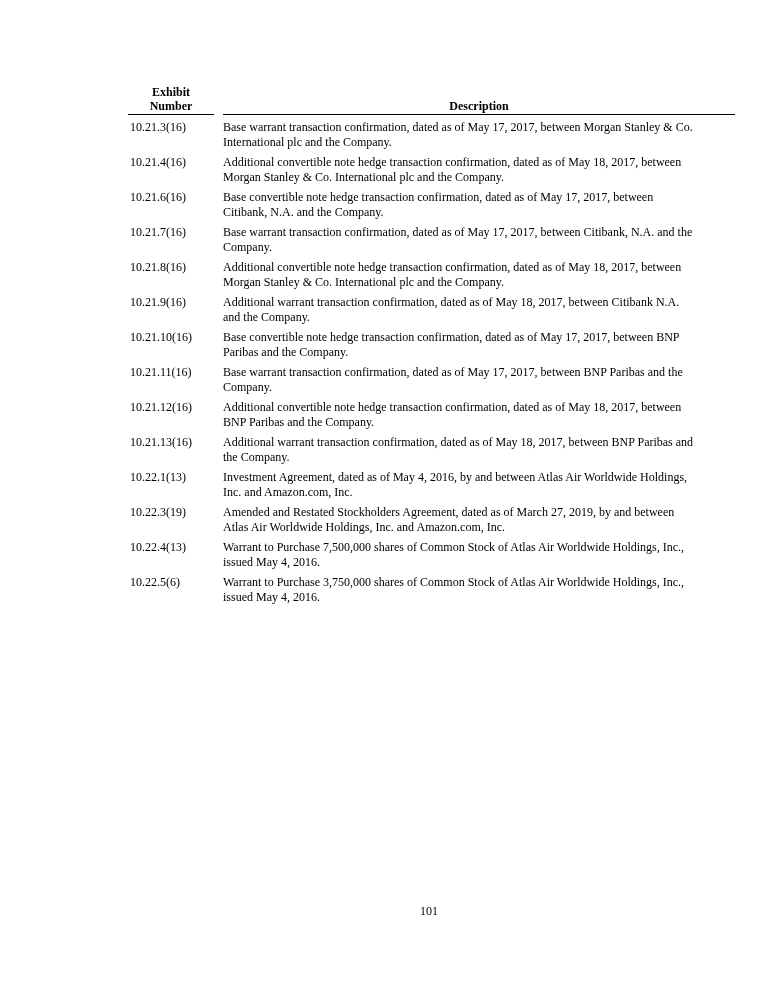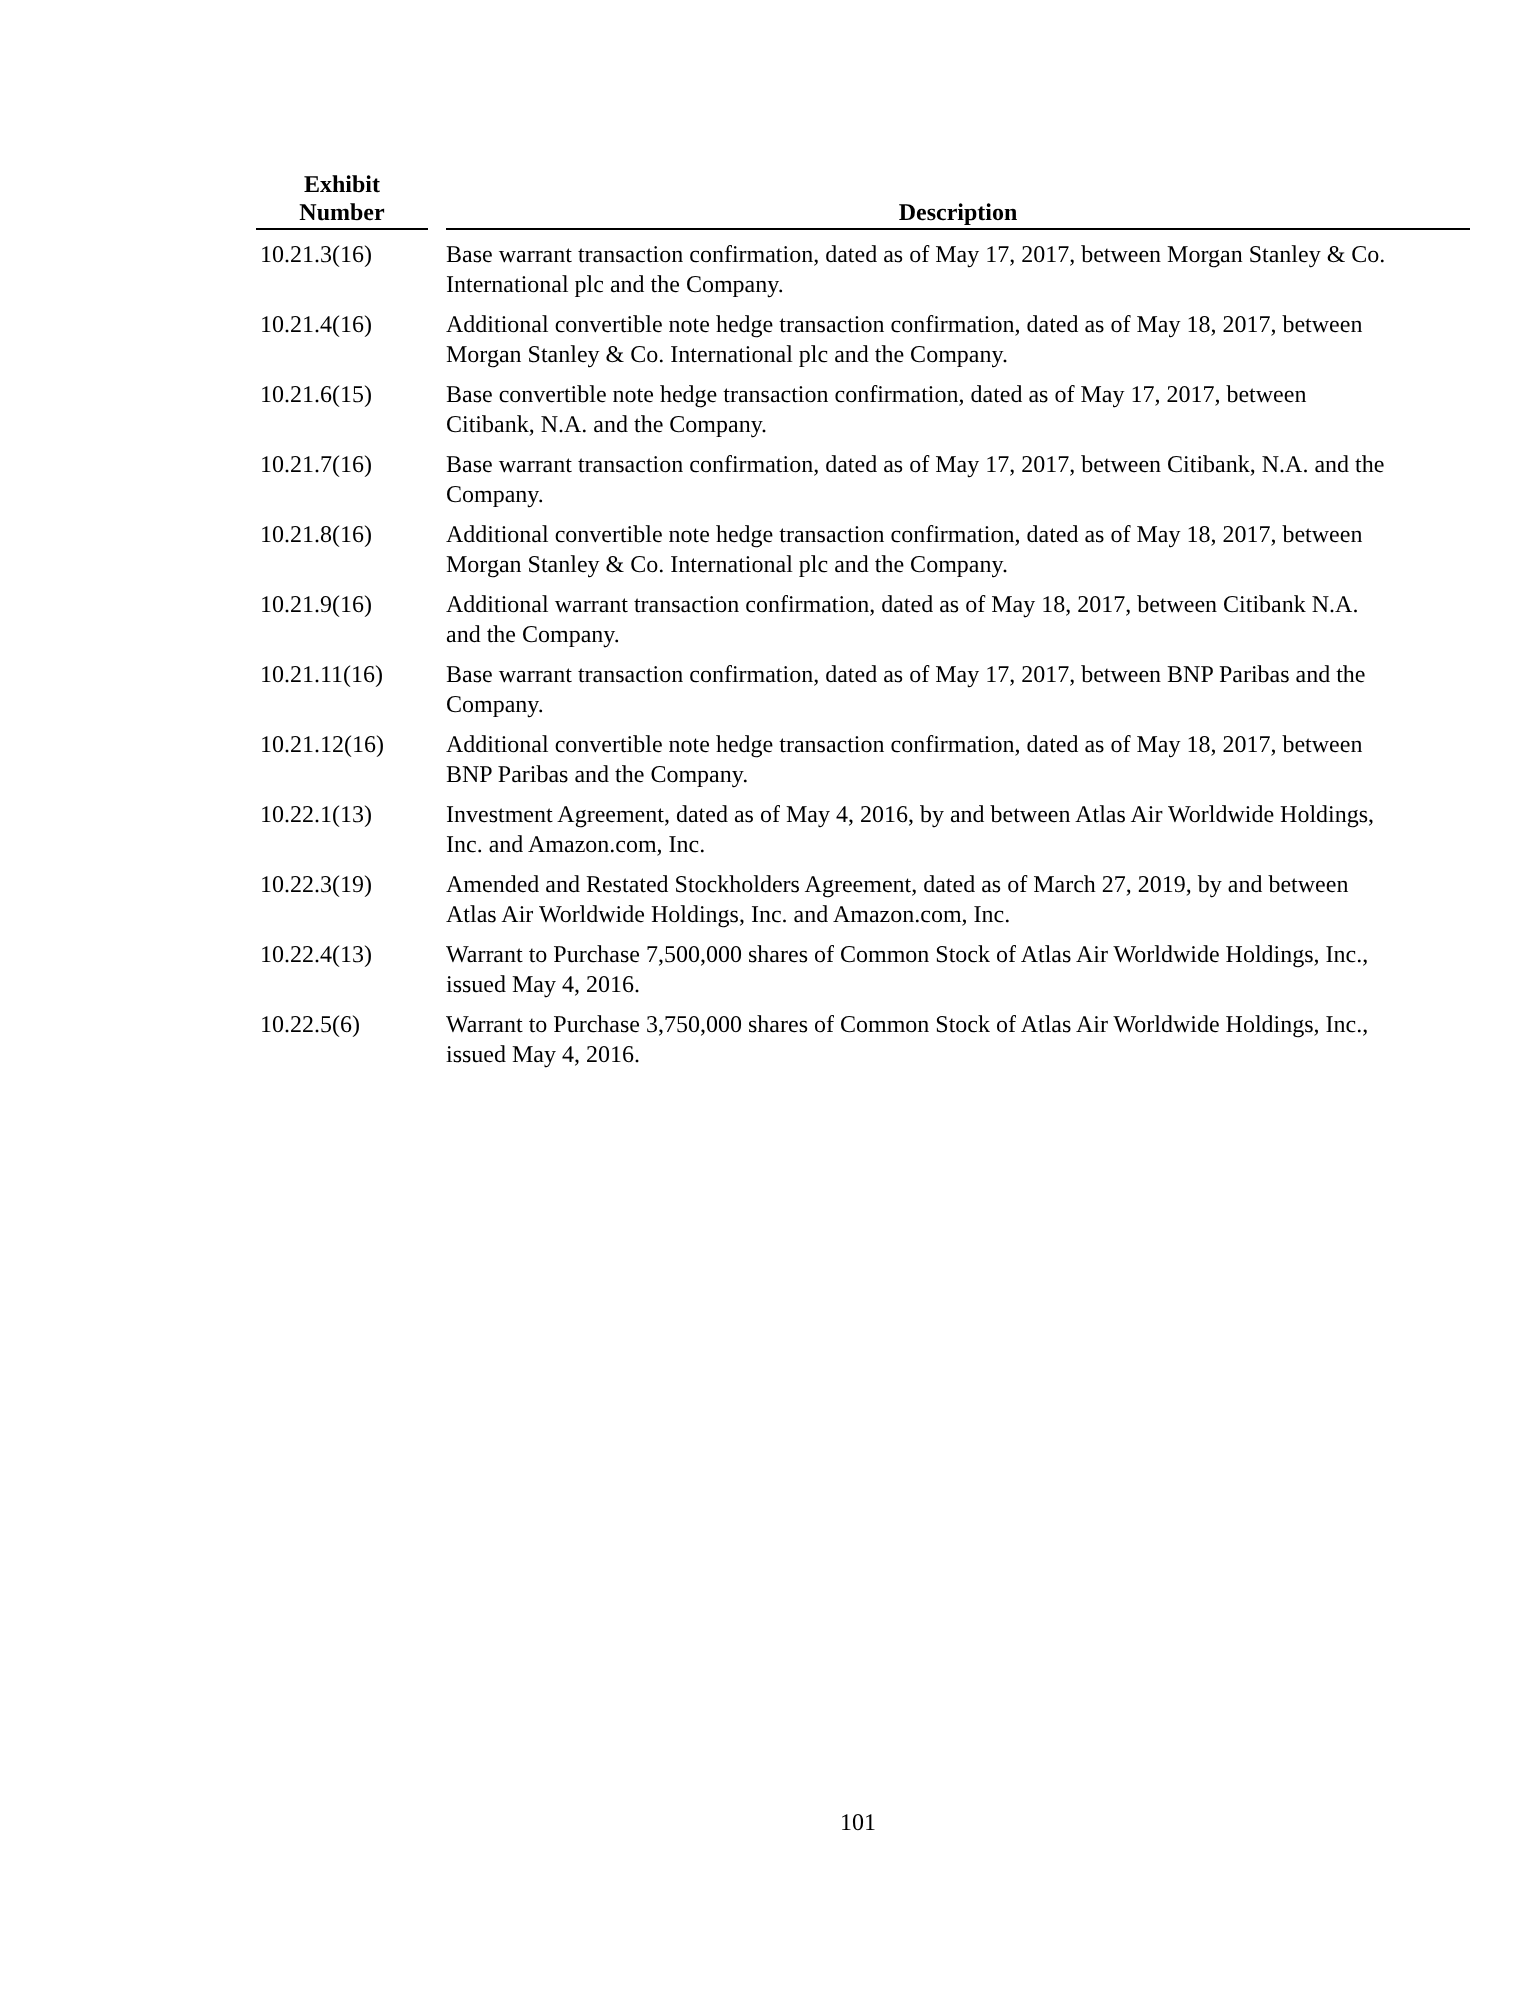--- a/index.html
+++ b/index.html
@@ -78,48 +78,58 @@
           <div class="td num">10.21.3(16)</div>
           <div class="td desc">Base warrant transaction confirmation, dated as of May 17, 2017, between Morgan Stanley &amp; Co.
 International plc and the Company.</div>
         </div>
         <div class="trow">
           <div class="td num">10.21.4(16)</div>
           <div class="td desc">Additional convertible note hedge transaction confirmation, dated as of May 18, 2017, between
 Morgan Stanley &amp; Co. International plc and the Company.</div>
         </div>
         <div class="trow">
-          <div class="td num">10.21.6(15)</div>
+          <div class="td num">10.21.6(16)</div>
           <div class="td desc">Base convertible note hedge transaction confirmation, dated as of May 17, 2017, between
 Citibank, N.A. and the Company.</div>
         </div>
         <div class="trow">
           <div class="td num">10.21.7(16)</div>
           <div class="td desc">Base warrant transaction confirmation, dated as of May 17, 2017, between Citibank, N.A. and the
 Company.</div>
         </div>
         <div class="trow">
           <div class="td num">10.21.8(16)</div>
           <div class="td desc">Additional convertible note hedge transaction confirmation, dated as of May 18, 2017, between
 Morgan Stanley &amp; Co. International plc and the Company.</div>
         </div>
         <div class="trow">
           <div class="td num">10.21.9(16)</div>
           <div class="td desc">Additional warrant transaction confirmation, dated as of May 18, 2017, between Citibank N.A.
 and the Company.</div>
         </div>
         <div class="trow">
+          <div class="td num">10.21.10(16)</div>
+          <div class="td desc">Base convertible note hedge transaction confirmation, dated as of May 17, 2017, between BNP
+Paribas and the Company.</div>
+        </div>
+        <div class="trow">
           <div class="td num">10.21.11(16)</div>
           <div class="td desc">Base warrant transaction confirmation, dated as of May 17, 2017, between BNP Paribas and the
 Company.</div>
         </div>
         <div class="trow">
           <div class="td num">10.21.12(16)</div>
           <div class="td desc">Additional convertible note hedge transaction confirmation, dated as of May 18, 2017, between
 BNP Paribas and the Company.</div>
+        </div>
+        <div class="trow">
+          <div class="td num">10.21.13(16)</div>
+          <div class="td desc">Additional warrant transaction confirmation, dated as of May 18, 2017, between BNP Paribas and
+the Company.</div>
         </div>
         <div class="trow">
           <div class="td num">10.22.1(13)</div>
           <div class="td desc">Investment Agreement, dated as of May 4, 2016, by and between Atlas Air Worldwide Holdings,
 Inc. and Amazon.com, Inc.</div>
         </div>
         <div class="trow">
           <div class="td num">10.22.3(19)</div>
           <div class="td desc">Amended and Restated Stockholders Agreement, dated as of March 27, 2019, by and between
 Atlas Air Worldwide Holdings, Inc. and Amazon.com, Inc.</div>

